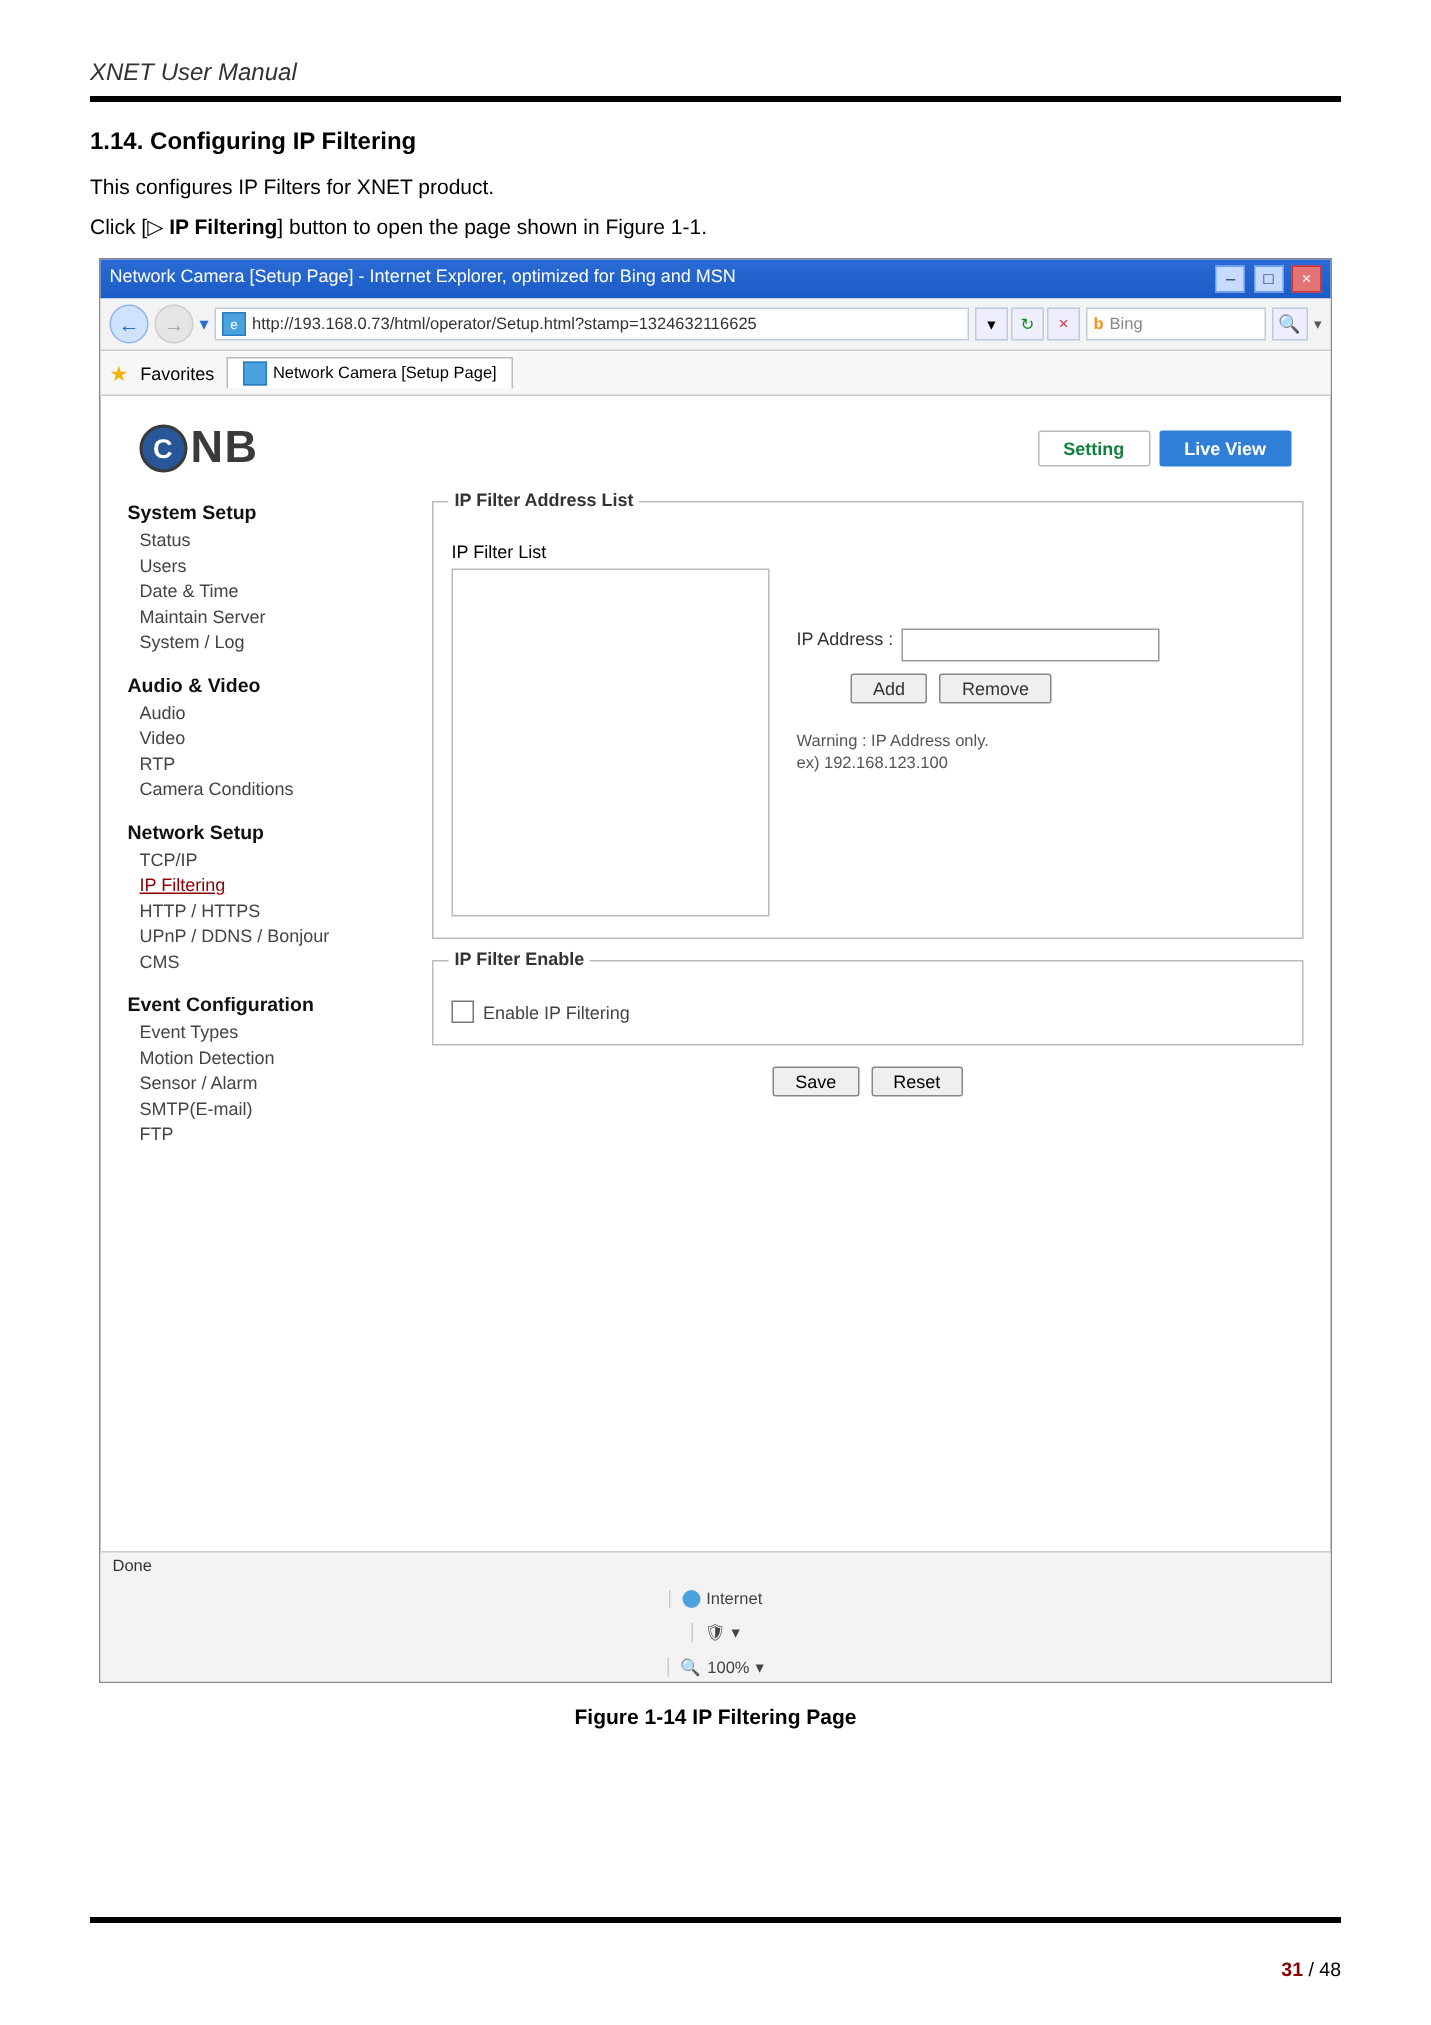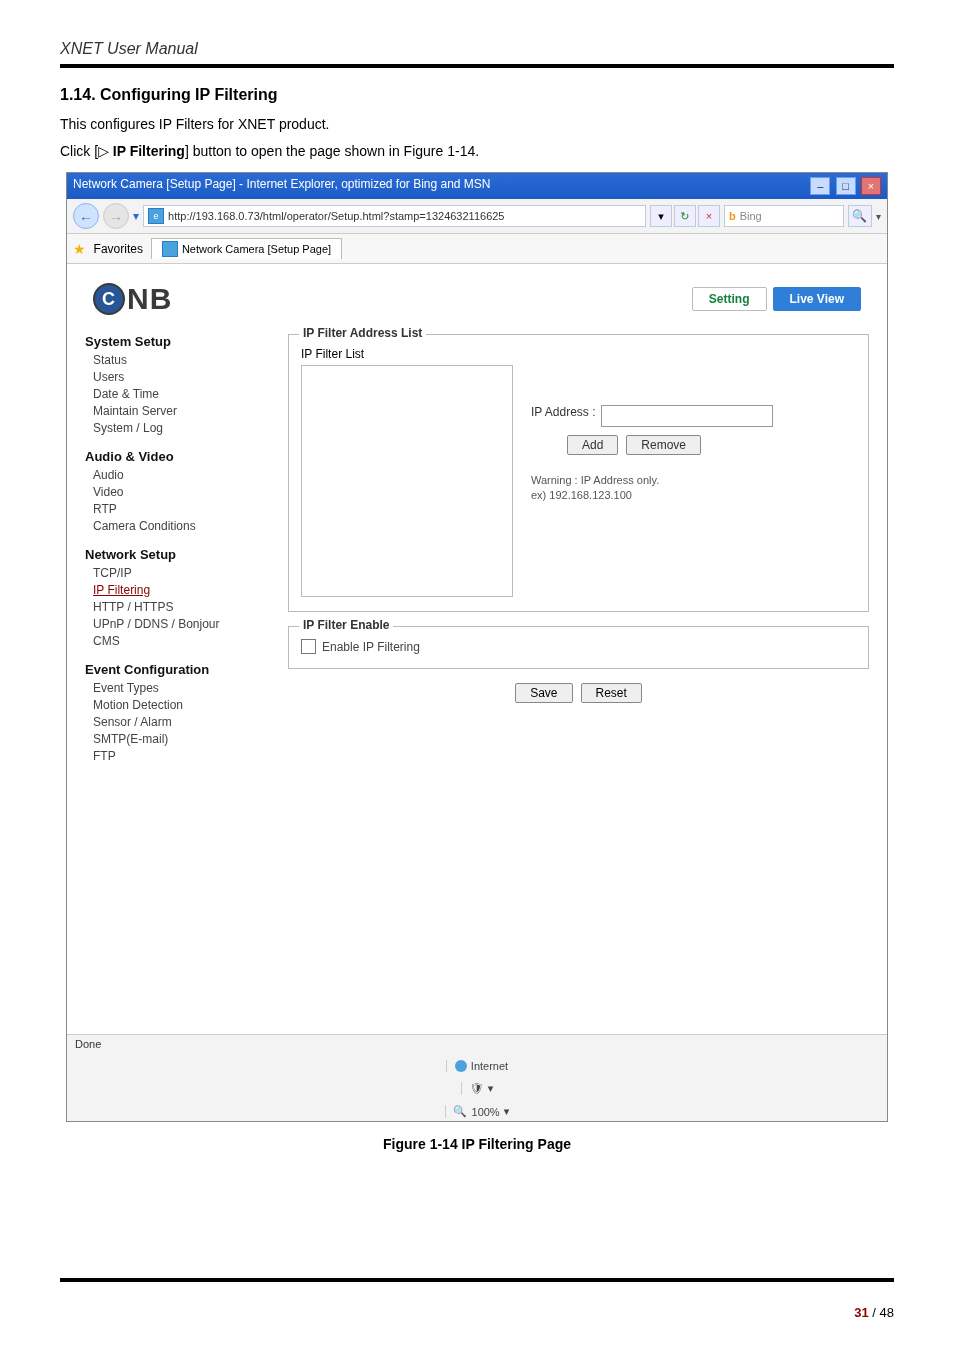--- a/index.html
+++ b/index.html
@@ -152,21 +152,21 @@
   .columns { display:flex; gap:33px; }
   .sidebar { width:170px; font-size:12px; color:#444; }
   .sidebar .grp { font-weight:bold; color:#111; margin:14px 0 4px 0; font-size:13px;}
   .sidebar .grp:first-child { margin-top:0;}
   .sidebar .itm { margin:3px 0 3px 8px; cursor:default;}
   .sidebar .itm.sel { color:#8b0000; text-decoration:underline;}
   .panel {
     flex:1;
   }
   .fieldset {
-    border:1px solid #bbb; padding:12px 12px 14px 12px; position:relative; margin-bottom:14px;
+    border:1px solid #bbb; padding:26px 12px 14px 12px; position:relative; margin-bottom:14px;
   }
   .fieldset .legend {
     position:absolute; top:-9px; left:10px; background:#fff;
     padding:0 4px; font-weight:bold; font-size:12px; color:#333;
   }
   .filter-row { display:flex; gap:18px; }
   .ip-list {
     width:210px; height:230px; background:#fff; border:1px solid #bbb;
   }
   .ip-right { flex:1; font-size:12px; color:#333; }
@@ -207,21 +207,21 @@
 </head>
 <body>
 
 <div class="page">
   <div class="manual-title">XNET User Manual</div>
   <hr class="thick-rule">
 
   <h2 class="section-head">1.14. Configuring IP Filtering</h2>
   <p class="body-text">This configures IP Filters for XNET product.</p>
   <p class="body-text">
-    <span>Click [</span><span class="tri">▷</span><b> IP Filtering</b><span>] button to open the page shown in Figure 1-14.</span>
+    <span>Click [</span><span class="tri">▷</span><b> IP Filtering</b><span>] button to open the page shown in Figure 1-1.</span>
   </p>
 
   <div class="shot">
     <div class="titlebar">
       <span>Network Camera [Setup Page] - Internet Explorer, optimized for Bing and MSN</span>
       <span class="win-btns">
         <span>–</span>
         <span>□</span>
         <span class="close">×</span>
       </span>

